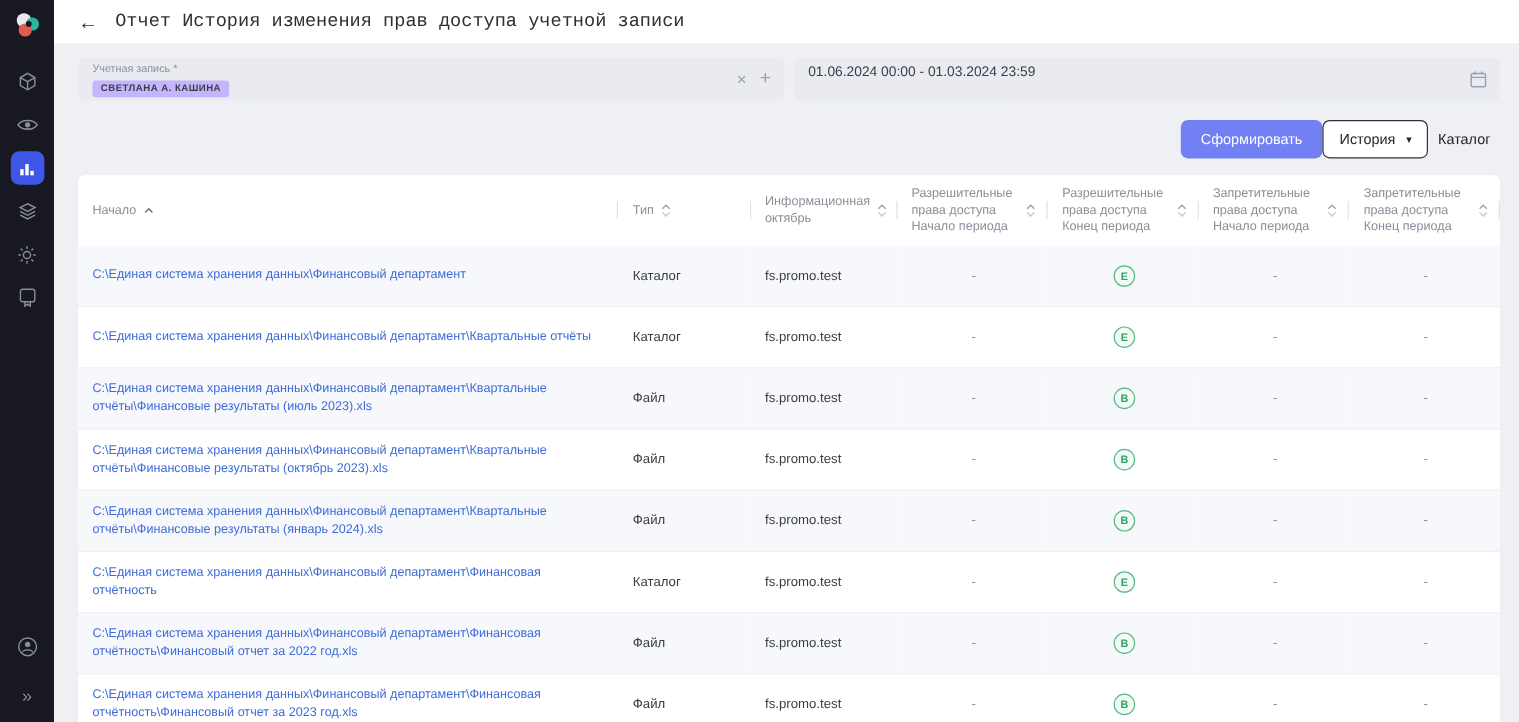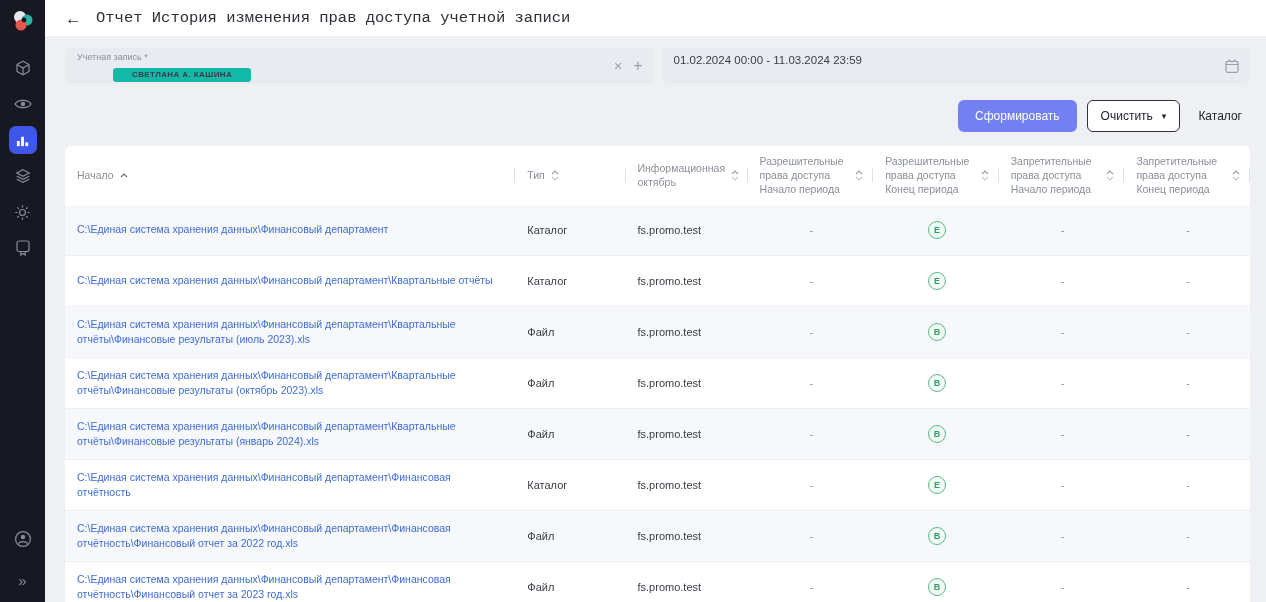--- a/index.html
+++ b/index.html
@@ -22,29 +22,29 @@
   .main { flex:1; min-width:0; display:flex; flex-direction:column; background:#eef0f4; }
   .topbar { height:36px; flex:0 0 36px; background:#ffffff; display:flex; align-items:center;
             padding:0 20px; gap:14px; }
   .back-arrow { font-size:17px; color:#2e3037; cursor:pointer; line-height:1; }
   .page-title { font-size:15.5px; font-weight:400; color:#2e3037; margin:0;font-family:Liberation Mono, monospace; }
 
   .filters { display:flex; gap:8px; padding:12px 16px 0 20px; }
   .field { flex:1; background:#e9ebf1; border-radius:6px; height:36px; padding:4px 12px;
            position:relative; cursor:pointer; }
   .field-label { font-size:9px; color:#8a8f99; line-height:1.2; }
-  .chip { display:inline-block; background:#14b8a6; border-radius:3px; padding:2px 19px 3px;
-          font-size:8px; font-weight:700; color:#3a3d46; letter-spacing:.4px; margin-top:1px;margin-left:36px; }
+  .chip { display:inline-block; background:#c4b5fd; border-radius:3px; padding:2px 7px 3px;
+          font-size:8px; font-weight:700; color:#3a3d46; letter-spacing:.4px; margin-top:1px; }
   .field-right { position:absolute; right:11px; top:50%; transform:translateY(-50%);
                  display:flex; align-items:center; gap:11px; }
   .x-icon { color:#9aa0ab; font-size:14px; line-height:1; cursor:pointer; }
   .plus-icon { color:#9aa0ab; font-size:16px; line-height:1; cursor:pointer; }
   .period-value { font-size:11.5px; color:#3a3d46; margin-top:2px; }
 
-  .actions { display:flex; justify-content:flex-end; align-items:center; gap:10px;
+  .actions { display:flex; justify-content:flex-end; align-items:center; 
              padding:16px 16px 0 20px; }
   .btn { font-family:inherit; font-size:12px; border-radius:6px; cursor:pointer; }
   .btn-generate { background:#7280f4; color:#fff; border:none; padding:9px 17px; }
   .btn-export { background:#fff; color:#22242b; border:1px solid #30323b; padding:8px 13px;
                 display:flex; align-items:center; gap:9px; }
   .caret { font-size:9px; color:#22242b; }
   .btn-clear { background:transparent; border:none; color:#22242b; padding:8px 8px; }
 
   
   .table-wrap { margin:14px 16px 0 20px; background:#fff; border-radius:6px 6px 0 0;
@@ -147,35 +147,35 @@
       <div class="field">
         <div class="field-label">Учетная запись *</div>
         <span class="chip">СВЕТЛАНА А. КАШИНА</span>
         <div class="field-right">
           <span class="x-icon">×</span>
           <span class="plus-icon">+</span>
         </div>
       </div>
 
       <div class="field">
-        <div class="period-value">01.02.2024 00:00 - 11.03.2024 23:59</div>
+        <div class="period-value">01.06.2024 00:00 - 01.03.2024 23:59</div>
         <div class="field-right">
           <svg width="14" height="15" viewBox="0 0 14 15">
             <rect x="1" y="2.8" width="12" height="11" rx="1.5" stroke="#9aa0ab" stroke-width="1.2" fill="none"></rect>
             <path d="M1 6 H13" stroke="#9aa0ab" stroke-width="1"></path>
             <path d="M4.2 1 V3.6 M9.8 1 V3.6" stroke="#9aa0ab" stroke-width="1.2"></path>
           </svg>
         </div>
       </div>
     </section>
 
     <section class="actions">
       <button class="btn btn-generate">Сформировать</button>
       <button class="btn btn-export">
-        <span>Очистить</span>
+        <span>История</span>
         <span class="caret">▾</span>
       </button>
       <button class="btn btn-clear">Каталог</button>
     </section>
 
     <section class="table-wrap">
       <table>
         <colgroup>
           <col class="c0">
             <col class="c1">

